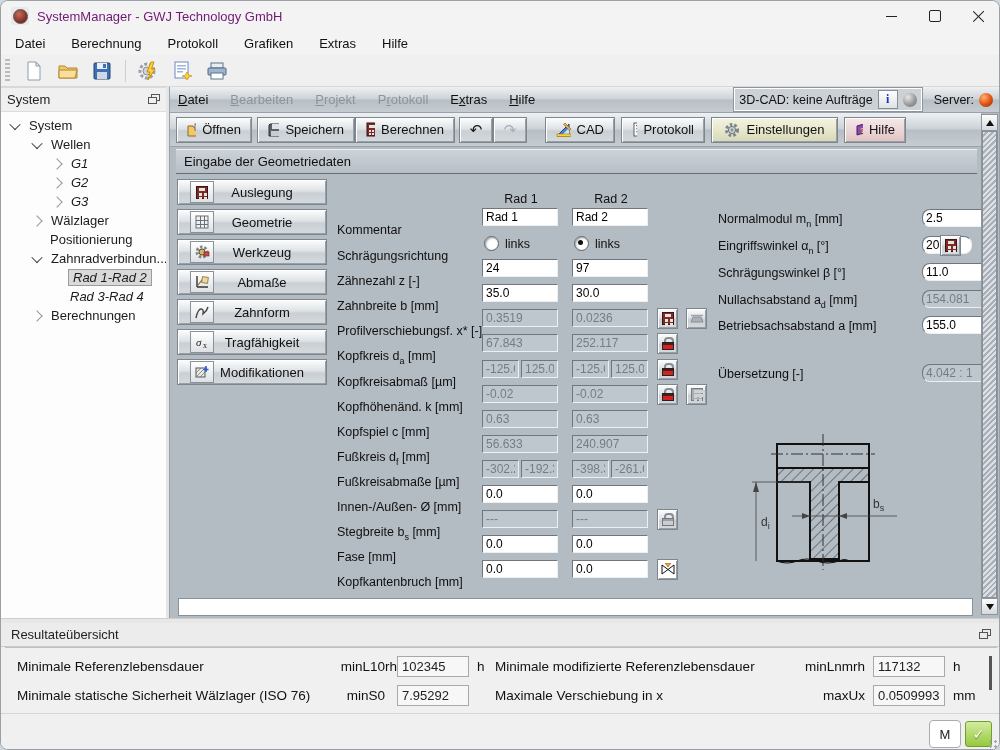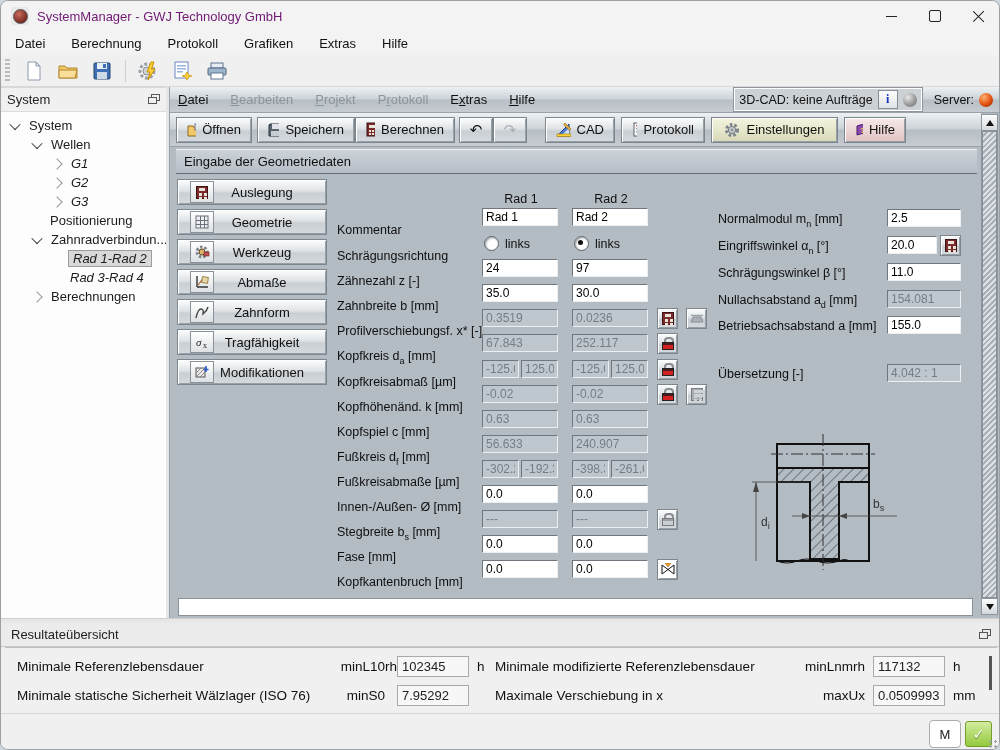--- a/index.html
+++ b/index.html
@@ -71,21 +71,21 @@
   .frow{position:absolute;left:0;width:812px;height:21px;font-size:12.5px;color:#101010;}
   .flabel{position:absolute;left:167px;top:3px;white-space:nowrap;margin-top:12px;}
   .rlabel{position:absolute;left:548px;top:3px;white-space:nowrap;}
   sub{font-size:9px;}
   .fin{position:absolute;height:18px;border:1px solid;border-color:#6f767d #edf0f2 #edf0f2 #6f767d;background:#fff;color:#000;
        font-family:"Liberation Sans",sans-serif;font-size:12px;padding:0 3px;box-sizing:border-box;}
   .fin.ro{background:#bfc7ce;color:#747d86;}
   .f1{left:312px;width:76px;} .f2{left:402px;width:76px;}
   .f1a{left:312px;width:37px;} .f1b{left:351px;width:37px;}
   .f2a{left:402px;width:37px;} .f2b{left:441px;width:37px;}
-  .rfield{left:717px;width:74px;} .rfield.short{width:50px;}
+  .rfield{left:752px;width:74px;border-radius:8px;} .rfield.short{width:50px;}
   .icbtn{position:absolute;top:-1px;width:21px;height:21px;padding:0;}
   .ic1{left:487px;} .ic2{left:516px;} .icr{left:770px;}
   
   .lockico{position:relative;width:12px;height:13px;}
   .lockico::before{content:"";position:absolute;top:0;left:2px;width:6px;height:6px;border:2px solid #8a8f94;border-bottom:none;border-radius:4px 4px 0 0;}
   .lockico::after{content:"";position:absolute;bottom:0;left:0;width:10px;height:6px;background:linear-gradient(#4a1d1d 35%,#d42222 40%);border:1px solid #222;}
   .lockico.gray::after{background:linear-gradient(#9aa0a5 35%,#c9ced2 40%);border-color:#777;}
   .calcico{width:12px;height:13px;background:#7c2a2a;border:1px solid #3d1212;box-sizing:border-box;position:relative;}
   .calcico::before{content:"";position:absolute;left:2px;top:1px;right:2px;height:3px;background:#e8e4da;}
   .calcico::after{content:"";position:absolute;left:2px;top:6px;width:3px;height:3px;background:#e8e4da;box-shadow:5px 0 #e8e4da,0 4px #e8e4da,5px 4px #e8e4da;}
@@ -221,20 +221,24 @@
         </div>
       <div class="trow lv2">
           <span class="chev right"></span>
           <span class="tlabel">G2</span>
         </div>
       <div class="trow lv2">
           <span class="chev right"></span>
           <span class="tlabel">G3</span>
         </div>
       <div class="trow lv1">
+          <span class="chev right"></span>
+          <span class="tlabel">Wälzlager</span>
+        </div>
+      <div class="trow lv1">
           <span class="chev none"></span>
           <span class="tlabel">Positionierung</span>
         </div>
       <div class="trow lv1">
           <span class="chev down"></span>
           <span class="tlabel">Zahnradverbindun...</span>
         </div>
       <div class="trow lv2">
           <span class="chev none"></span>
           <span class="tlabel sel">Rad 1-Rad 2</span>

